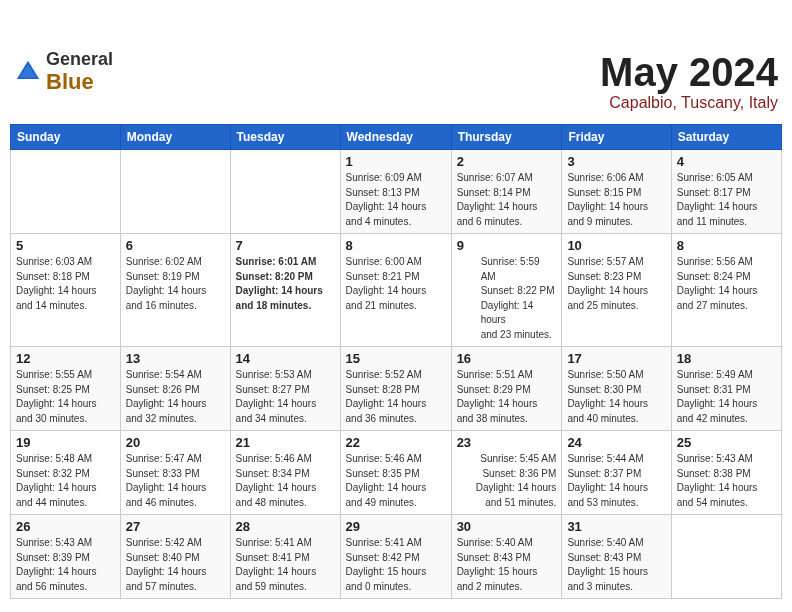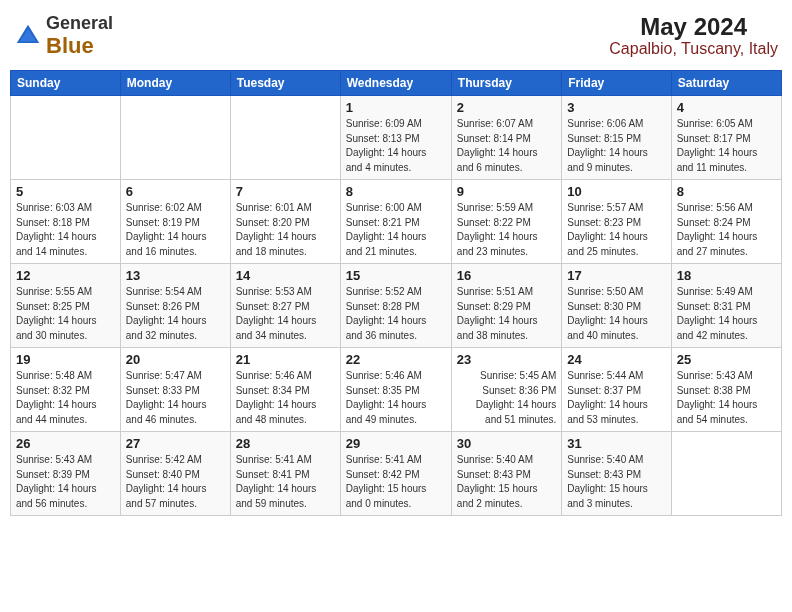--- a/index.html
+++ b/index.html
@@ -9,20 +9,21 @@
       width: 792px;
       min-height: 612px;
       padding: 10px;
     }
     .header {
       display: flex;
       justify-content: space-between;
       align-items: flex-start;
       margin-bottom: 8px;
       padding: 4px 4px;
+      margin-top: 36px;
     }
     .logo {
       display: flex;
       align-items: center;
     }
     .logo-text {
       display: flex;
       flex-direction: column;
       line-height: 1.1;
     }
@@ -38,21 +39,21 @@
     }
     .logo-icon {
       width: 28px;
       height: 28px;
       margin-right: 4px;
     }
     .title-block {
       text-align: right;
     }
     .month-title {
-      font-size: 24px;
+      font-size: 40px;
       font-weight: bold;
       color: #222;
       line-height: 1.1;
       text-align: center;
     }
     .location-title {
       font-size: 16px;
       color: #7f1d1d;
     }
     table {
@@ -172,35 +173,35 @@
         </td>
         <td>
           <span class="day-num">6</span>
           <div class="day-info" style="white-space: pre-line;">Sunrise: 6:02 AM
 Sunset: 8:19 PM
 Daylight: 14 hours
 and 16 minutes.</div>
         </td>
         <td>
           <span class="day-num">7</span>
-          <div class="day-info" style="white-space: pre-line;">Sunrise: 6:01 AM
+          <div class="day-info" style="white-space: pre-line; font-weight: bold;">Sunrise: 6:01 AM
 Sunset: 8:20 PM
 Daylight: 14 hours
 and 18 minutes.</div>
         </td>
         <td>
           <span class="day-num">8</span>
           <div class="day-info" style="white-space: pre-line;">Sunrise: 6:00 AM
 Sunset: 8:21 PM
 Daylight: 14 hours
 and 21 minutes.</div>
         </td>
         <td>
           <span class="day-num">9</span>
-          <div class="day-info" style="white-space: pre-line;">Sunrise: 5:59 AM
+          <div class="day-info" style="white-space: pre-line; margin-left: 24px;">Sunrise: 5:59 AM
 Sunset: 8:22 PM
 Daylight: 14 hours
 and 23 minutes.</div>
         </td>
         <td>
           <span class="day-num">10</span>
           <div class="day-info" style="white-space: pre-line;">Sunrise: 5:57 AM
 Sunset: 8:23 PM
 Daylight: 14 hours
 and 25 minutes.</div>

